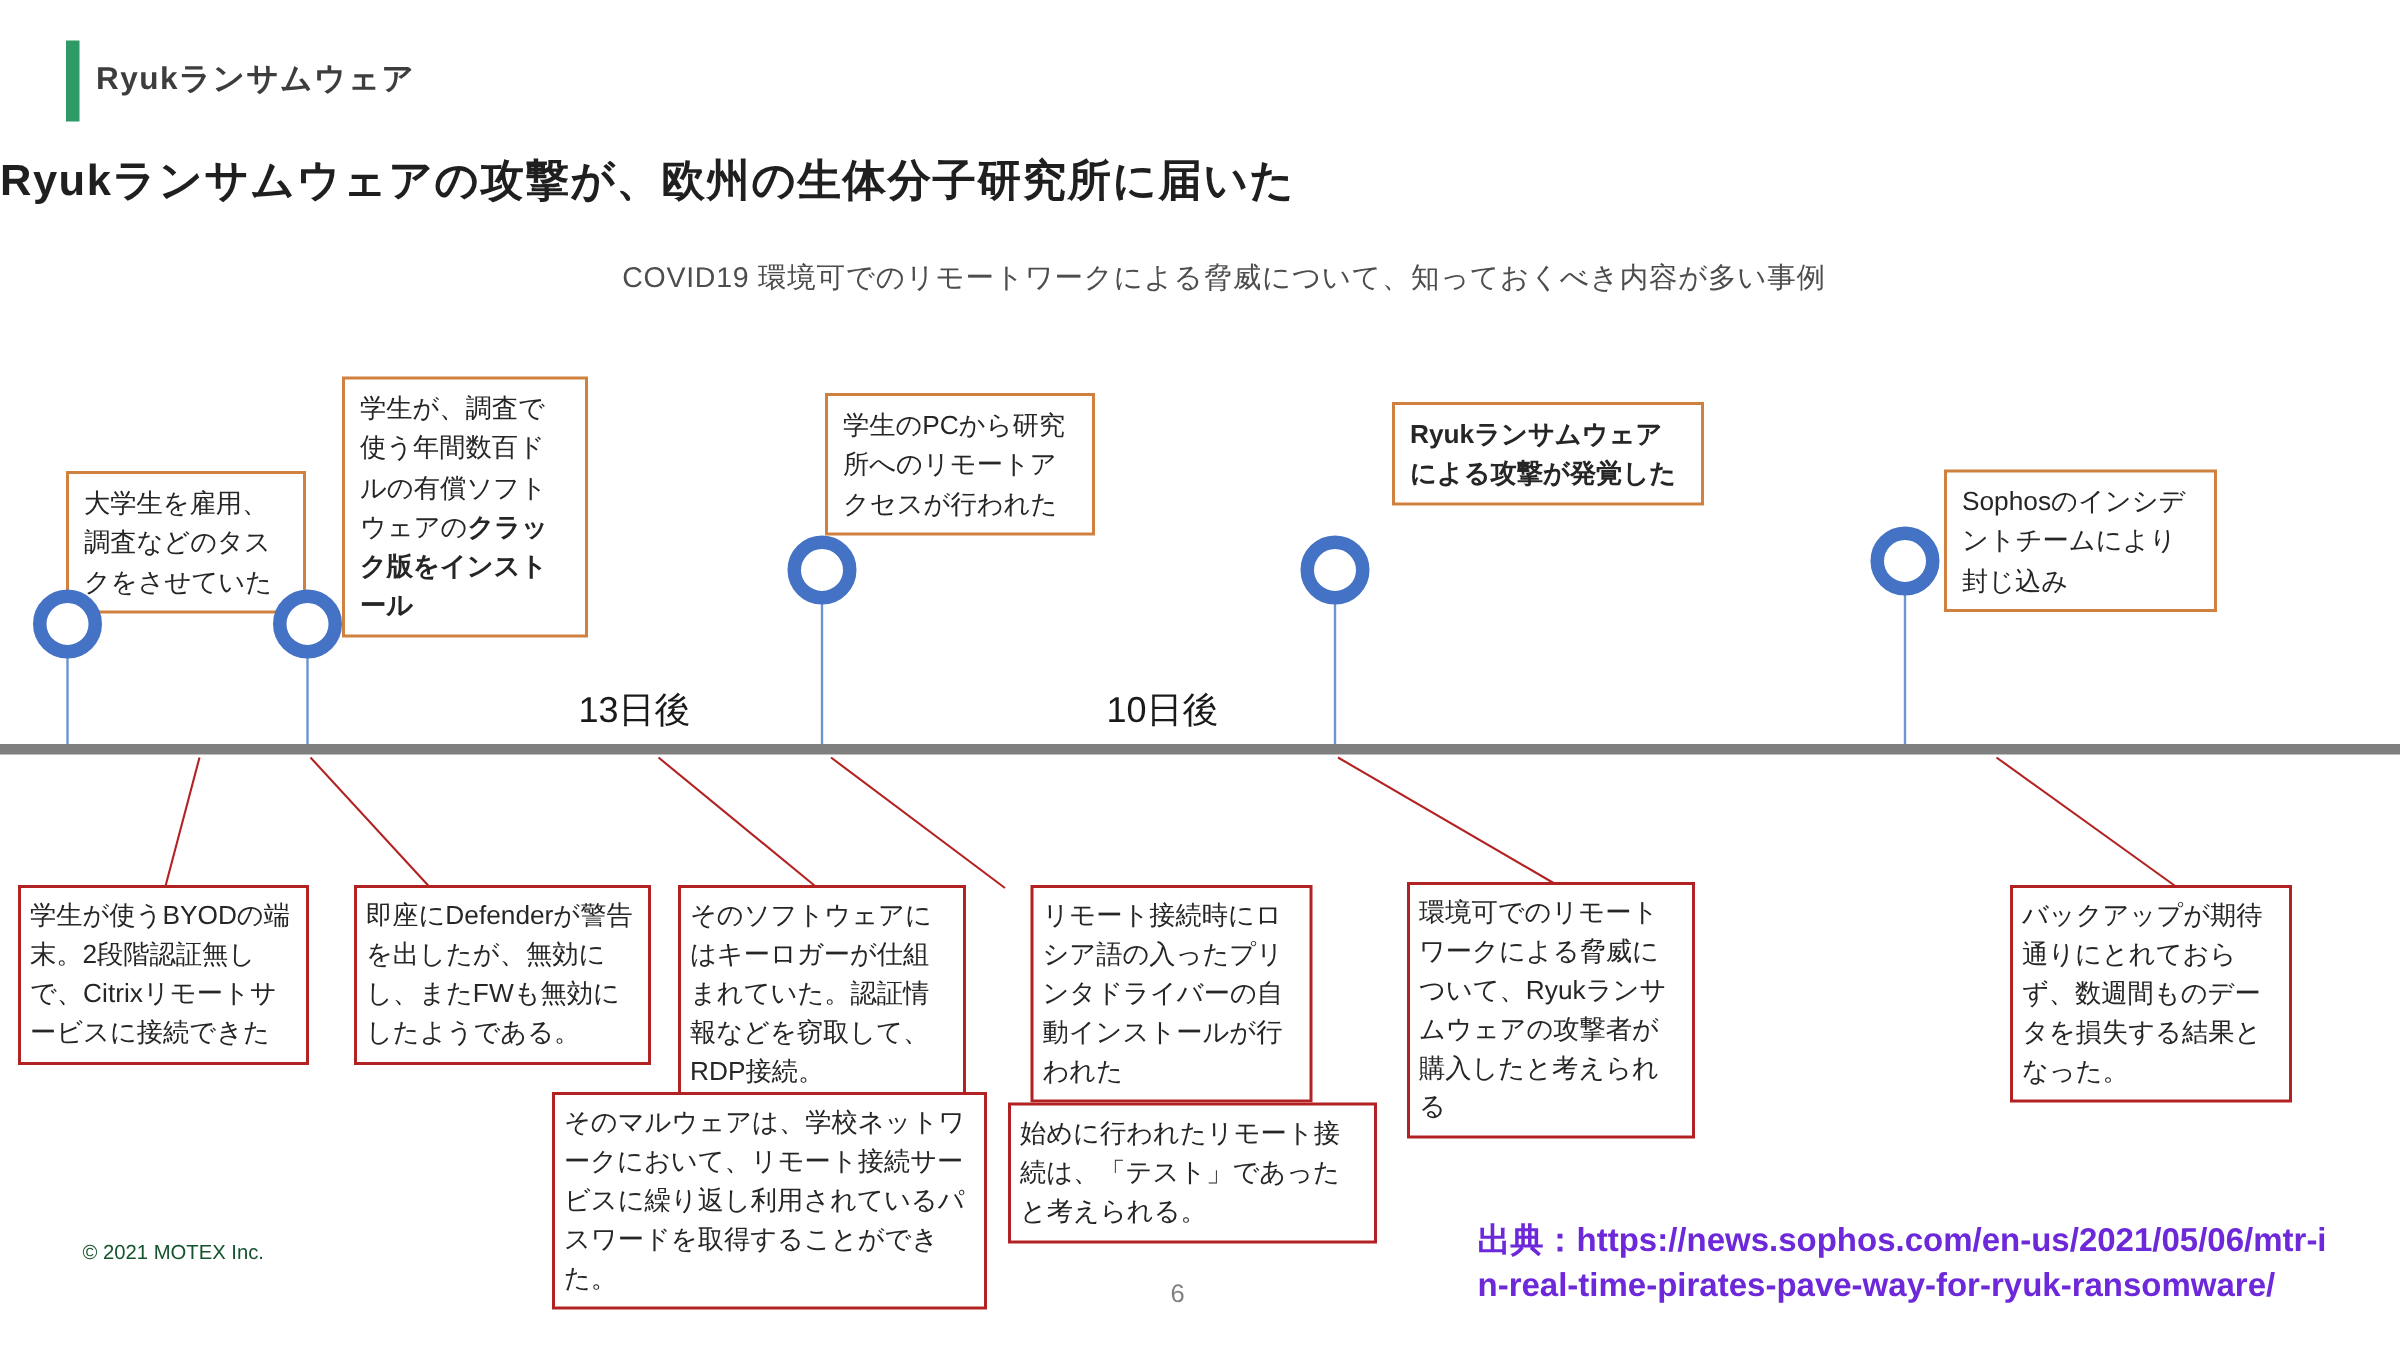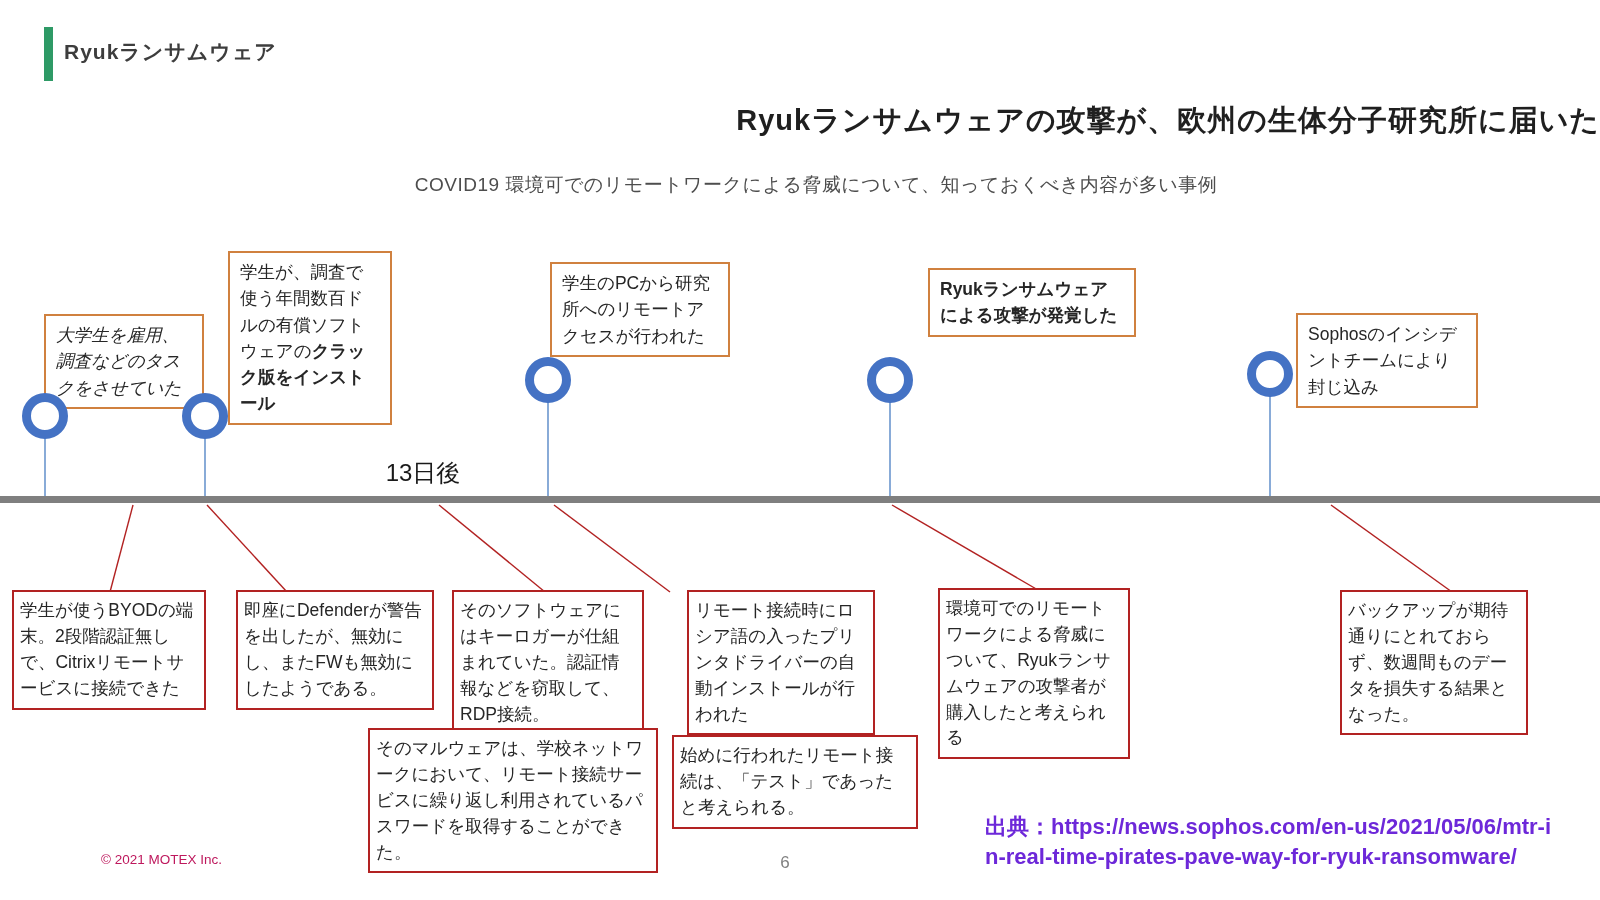--- a/index.html
+++ b/index.html
@@ -6,21 +6,21 @@
   .slide {
     position:relative; width:1600px; height:900px; background:#ffffff;
     font-family:"Liberation Sans","DejaVu Sans",sans-serif; overflow:hidden;
     color:#262626;
   }
 
   
   .kicker-bar { position:absolute; left:44px; top:27px; width:9px; height:54px; background:var(--accent_green); }
   .kicker { position:absolute; left:64px; top:38px; font-size:21px; font-weight:bold; color:#3d3d3d; letter-spacing:1px; }
 
-  .title { position:absolute; left:0; top:101px; width:1600px; text-align:right;
+  .title { position:absolute; left:0; top:101px; width:1600px; text-align:left;
            font-size:29px; font-weight:bold; color:#1f1f1f; letter-spacing:1px; }
   .subtitle { position:absolute; left:16px; top:172px; width:1600px; text-align:center;
               font-size:19px; color:#4d4d4d; letter-spacing:0.5px; }
 
   
   .tl-bar { position:absolute; left:0; top:496px; width:1600px; height:7px;
             background:var(--timeline_gray); z-index:1; }
   .tl-label { position:absolute; top:457px; width:160px; text-align:center;
               font-size:24px; color:#1a1a1a; z-index:2; }
 
@@ -34,21 +34,21 @@
   .obox { position:absolute; border:2px solid var(--box_orange); background:#ffffff;
           padding:6px 10px; font-size:17.5px; line-height:1.5; color:#262626; z-index:3;
           box-sizing:border-box; }
   .rbox { position:absolute; border:2px solid var(--box_red); background:#ffffff;
           padding:6px 6px; font-size:17.5px; line-height:1.48; color:#262626; z-index:3;
           box-sizing:border-box; }
   .bold { font-weight:bold; }
 
   .source { position:absolute; left:985px; top:812px; width:575px; font-size:22px;
             font-weight:bold; line-height:1.35; color:#6d28d9; word-break:break-all; }
-  .copyright { position:absolute; left:55px; top:852px; font-size:13.5px; color:#be185d;margin-left:46px; }
+  .copyright { position:absolute; left:55px; top:827px; font-size:13.5px; color:#14532d; }
   .pagenum { position:absolute; left:740px; top:853px; width:90px; text-align:center;
              font-size:17px; color:#808080; }
 </style>
 </head>
 <body>
 
 <div class="slide">
 
   <div class="kicker-bar"></div>
   <div class="kicker">Ryukランサムウェア</div>
@@ -68,28 +68,29 @@
       <line class="rline" x1="207" y1="505" x2="287" y2="592"></line>
       <line class="rline" x1="439" y1="505" x2="545" y2="592"></line>
       <line class="rline" x1="554" y1="505" x2="670" y2="592"></line>
       <line class="rline" x1="892" y1="505" x2="1038" y2="590"></line>
       <line class="rline" x1="1331" y1="505" x2="1452" y2="592"></line>
     </g>
   </svg>
 
   <div class="tl-bar"></div>
   <div class="tl-label" style="left:343px;">13日後</div>
+  <div class="tl-label" style="left:695px;">10日後</div>
 
   <div class="node" style="left:22px;  top:393px;"></div>
   <div class="node" style="left:182px; top:393px;"></div>
   <div class="node" style="left:525px; top:357px;"></div>
   <div class="node" style="left:867px; top:357px;"></div>
   <div class="node" style="left:1247px;top:351px;"></div>
 
-  <div class="obox" style="left:44px; top:314px; width:160px;font-style:italic;">
+  <div class="obox" style="left:44px; top:314px; width:160px;">
     <span>大学生を雇用、調査などのタスクをさせていた</span>
   </div>
   <div class="obox" style="left:228px; top:251px; width:164px;">
     <span>学生が、調査で使う年間数百ドルの有償ソフトウェアの</span><b>クラック版をインストール</b>
   </div>
   <div class="obox" style="left:550px; top:262px; width:180px;">
     <span>学生のPCから研究所へのリモートアクセスが行われた</span>
   </div>
   <div class="obox bold" style="left:928px; top:268px; width:208px;">
     <span>Ryukランサムウェアによる攻撃が発覚した</span>

